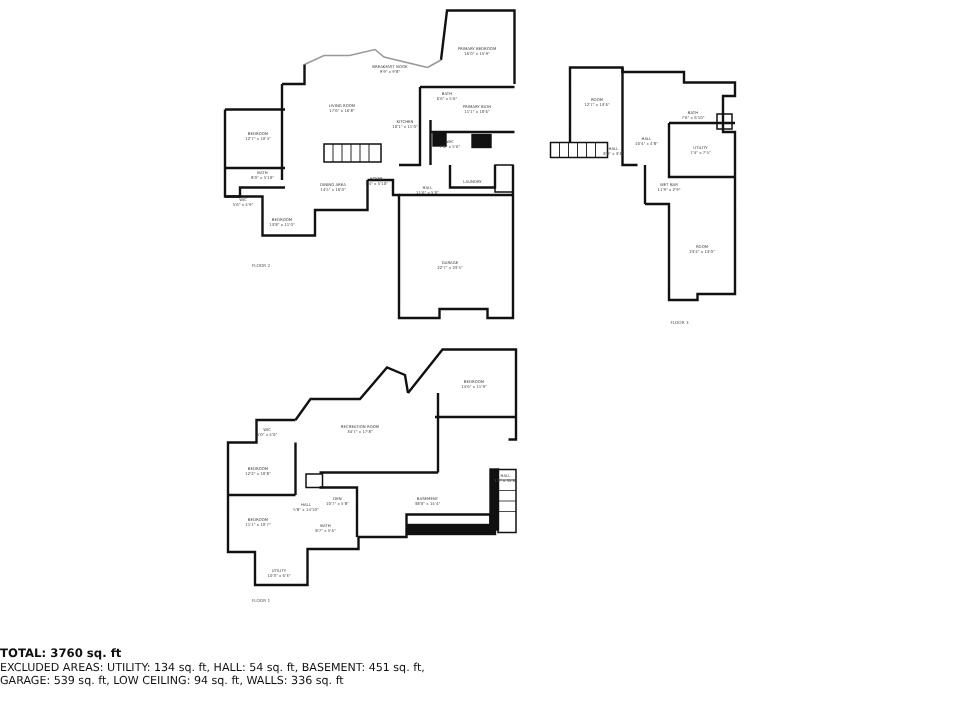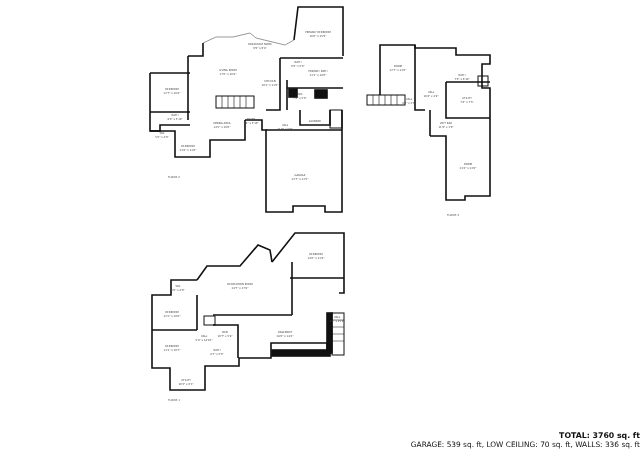--- a/index.html
+++ b/index.html
@@ -1,20 +1,20 @@
 <!DOCTYPE html>
 <html><head>
 <meta charset="utf-8">
 <style>
   html,body{margin:0;padding:0;background:#fff;}
   body{width:640px;height:467px;position:relative;overflow:hidden;font-family:"DejaVu Sans",sans-serif;}
   svg.plan{position:absolute;left:0;top:0;}
   .lbl{font-family:"DejaVu Sans",sans-serif;font-size:2.6px;fill:#444;text-anchor:middle;}
   .flbl{font-family:"DejaVu Sans",sans-serif;font-size:2.8px;fill:#555;text-anchor:middle;}
-  .summary{position:absolute;left:0;top:431px;width:640px;text-align:right;color:#111;font-size:7.4px;line-height:9px;}
+  .summary{position:absolute;left:0;top:431px;width:640px;text-align:left;color:#111;font-size:7.4px;line-height:9px;}
   .summary .total{font-weight:bold;font-size:7.8px;}
 </style>
 </head>
 <body>
 
 <svg class="plan" width="640" height="467" viewBox="0 0 640 467">
 
   <g fill="none" stroke="#111" stroke-width="1.6" stroke-linejoin="miter">
 
     <polyline points="294,40 298,7 343,7 343,56"></polyline>
@@ -156,14 +156,15 @@
     </g>
   <g id="floor-labels">
       <text class="flbl" x="174" y="178">FLOOR 2</text>
       <text class="flbl" x="453" y="216">FLOOR 3</text>
       <text class="flbl" x="174" y="401">FLOOR 1</text>
     </g>
 </svg>
 
 <div class="summary">
   <div class="total">TOTAL: 3760 sq. ft</div>
-  <div>GARAGE: 539 sq. ft, LOW CEILING: 70 sq. ft, WALLS: 336 sq. ft</div>
+  <div>EXCLUDED AREAS: UTILITY: 134 sq. ft, HALL: 54 sq. ft, BASEMENT: 451 sq. ft,</div>
+  <div>GARAGE: 539 sq. ft, LOW CEILING: 94 sq. ft, WALLS: 336 sq. ft</div>
 </div>
 
 </body></html>

